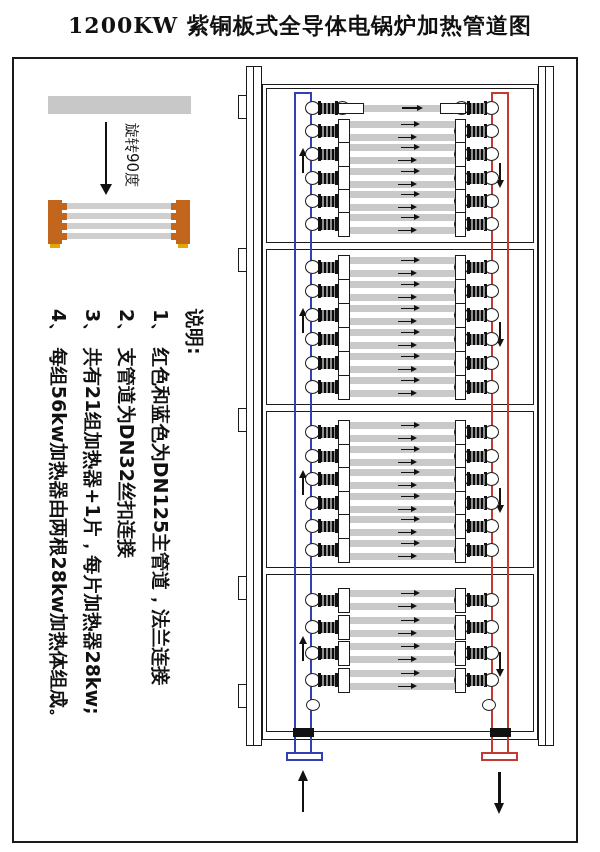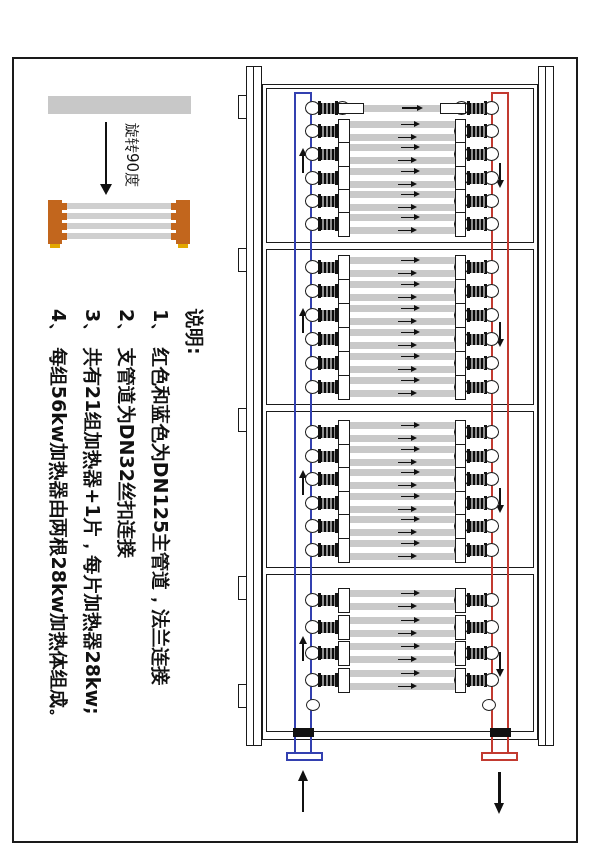--- a/index.html
+++ b/index.html
@@ -21,20 +21,21 @@
   .gbar{position:absolute;background:#cfcfcf;}
   .notes{position:absolute;left:212px;top:309px;width:520px;transform:rotate(90deg);
          transform-origin:0 0;font-size:19px;line-height:34px;font-weight:600;}
   .note-line{white-space:nowrap;}
 </style>
 </head>
 <body>
 
 <div class="page">
 
+  <div class="title">1200KW 紫铜板式全导体电锅炉加热管道图</div>
 
   <div class="frame"></div>
 
   <div class="topbar"></div>
   <div class="rot-shaft"></div>
   <div class="rot-head"></div>
   <div class="rot-label">旋转90度</div>
 
   <div>
     <div class="copper" style="left:48px;top:200px;width:14px;height:44px;"></div>

